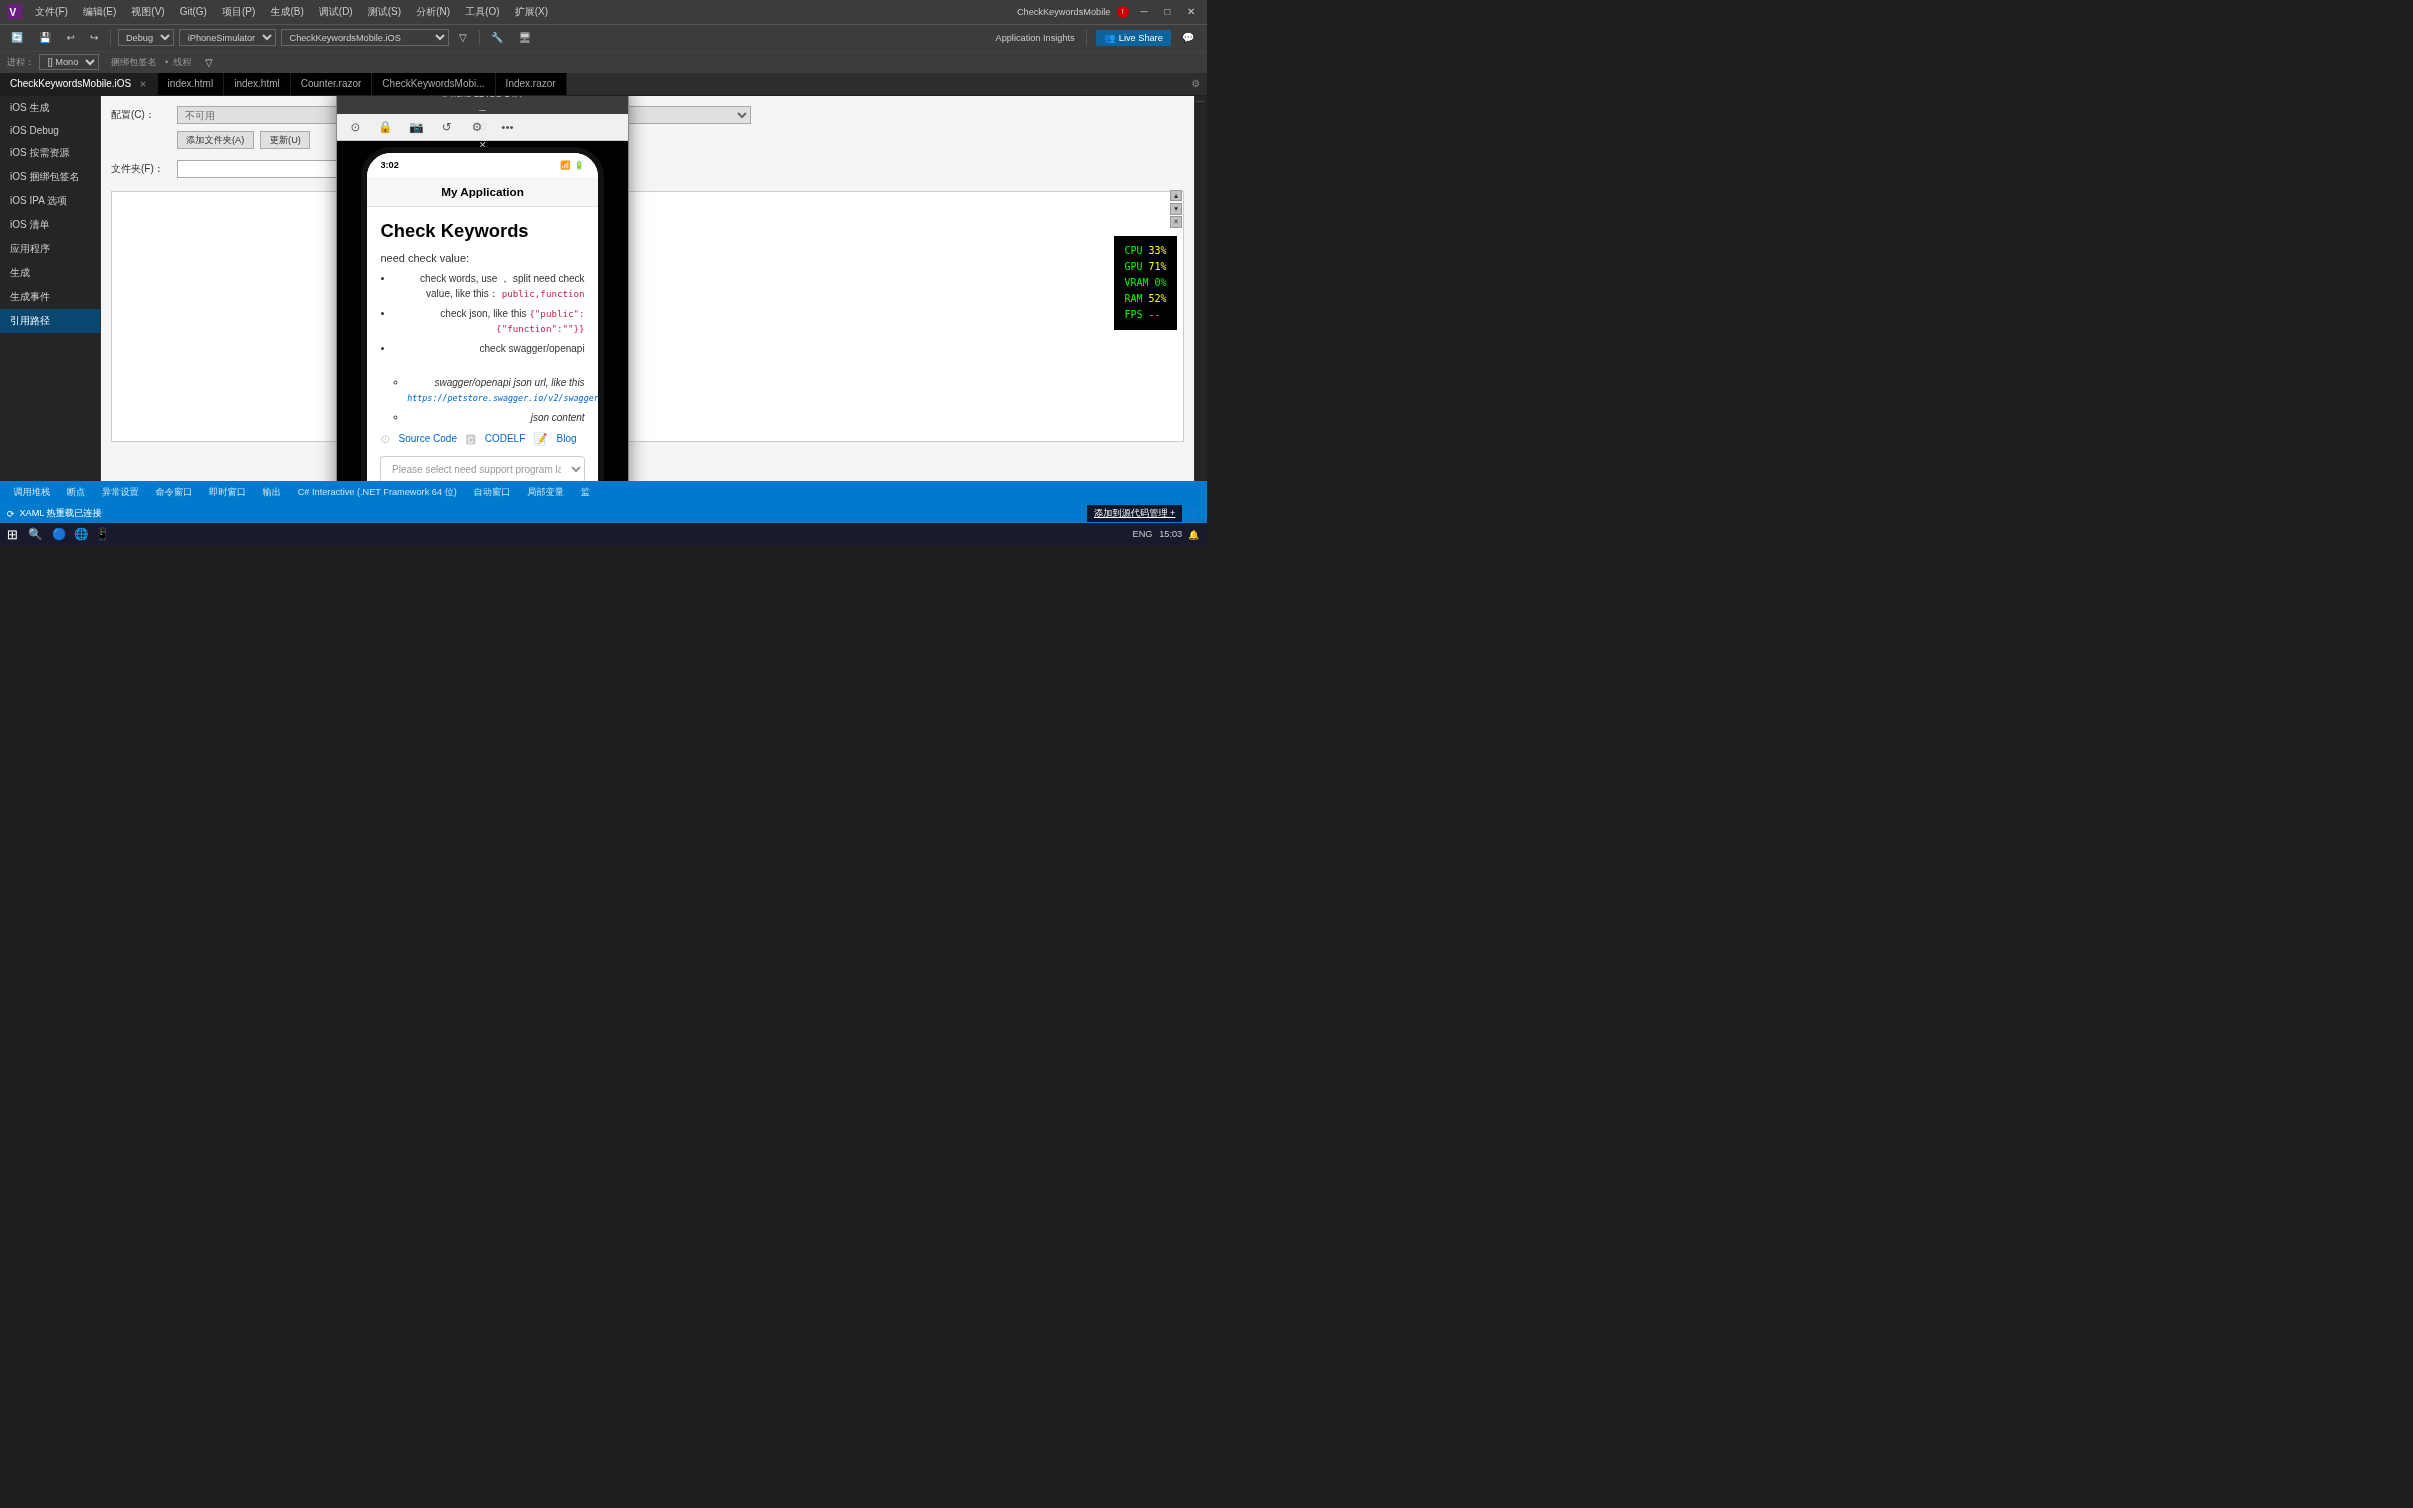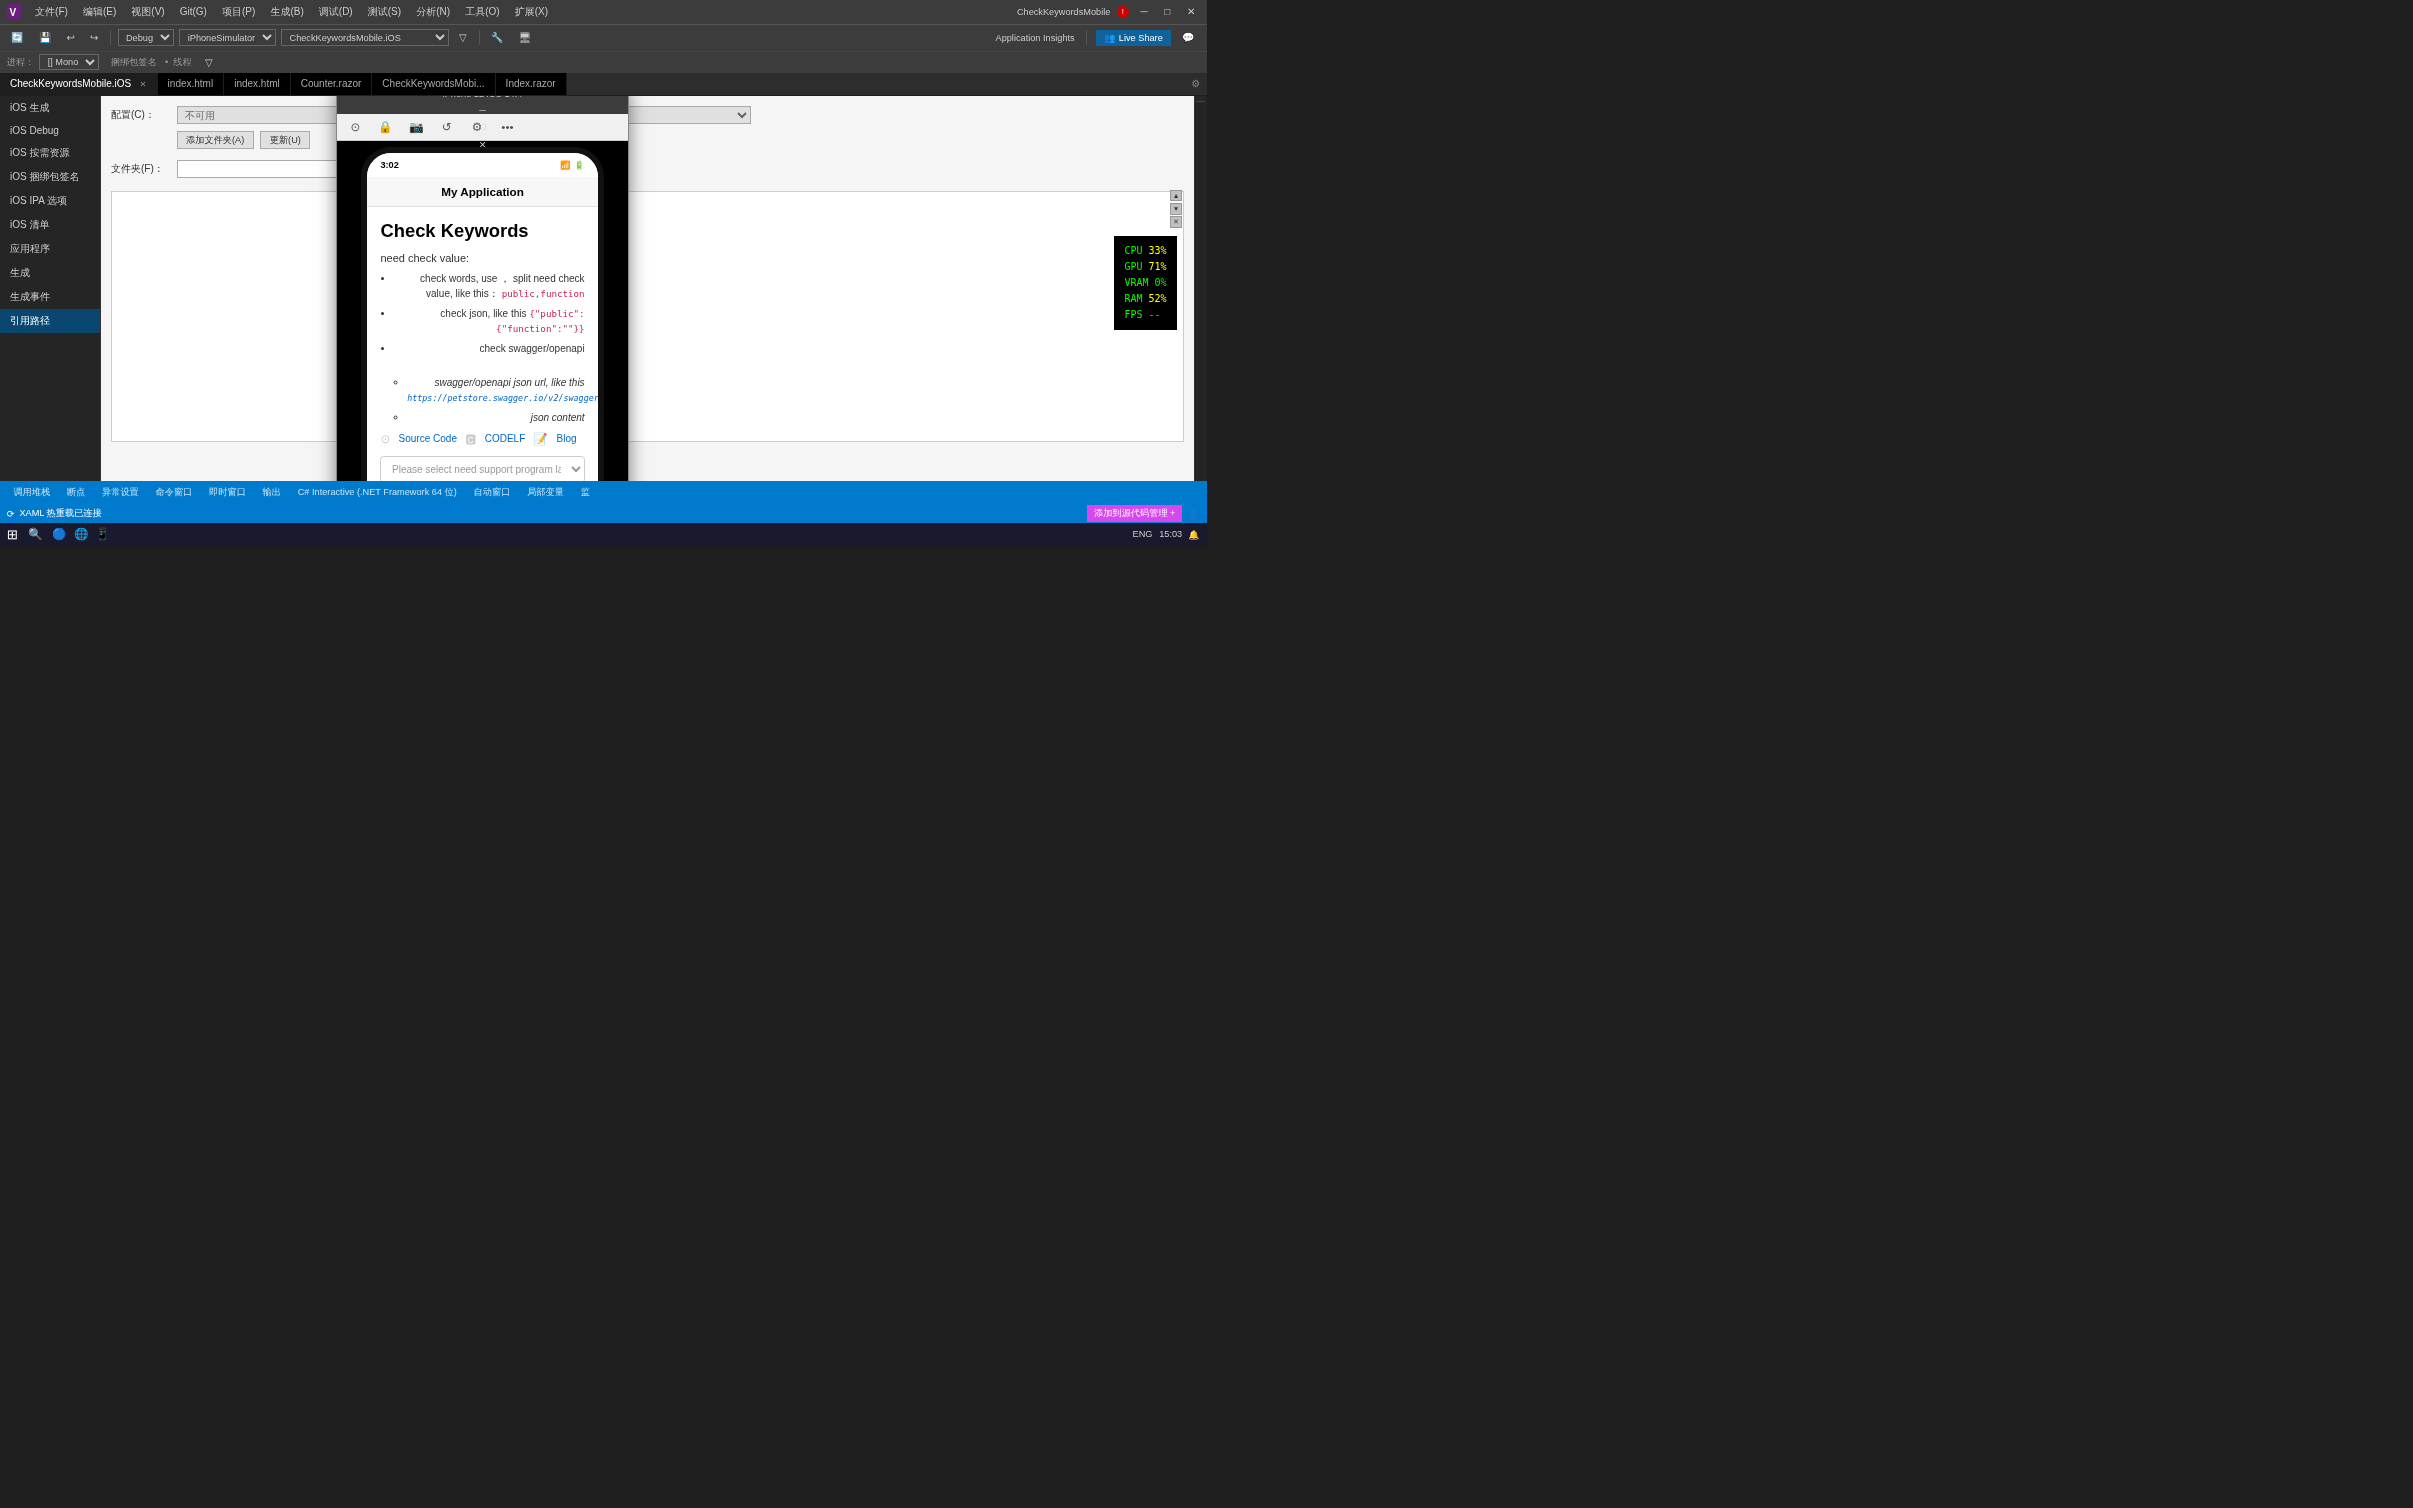--- a/index.html
+++ b/index.html
@@ -758,21 +758,21 @@
   <span class="bottom-tab">C# Interactive (.NET Framework 64 位)</span>
   <span class="bottom-tab">自动窗口</span>
   <span class="bottom-tab">局部变量</span>
   <span class="bottom-tab">监</span>
 </div>
 
 <div class="xaml-bar">
   <span>⟳</span>
   <span>XAML 热重载已连接</span>
   <div style="margin-left:auto;display:flex;align-items:center;gap:6.7px;">
-    <span style="font-size:9.2px;color:#fff;background:#d946ef;padding:1.7px 6.7px;cursor:pointer;">添加到源代码管理 +</span>
+    <span style="font-size:9.2px;color:#fff;background:#0f172a;padding:1.7px 6.7px;cursor:pointer;text-decoration:underline;">添加到源代码管理 +</span>
     <span style="color:rgba(255,255,255,0.7);">👤</span>
   </div>
 </div>
 
 <div class="status-bar" style="height:23.5px;background:#1a1a2e;">
   <span style="font-size:13.4px;color:#fff;">⊞</span>
   <span style="font-size:11.7px;color:#fff;margin:0 3.4px;">🔍</span>
   <span style="font-size:11.7px;">🔵</span>
   <span style="font-size:11.7px;">🌐</span>
   <span style="font-size:11.7px;">📱</span>

